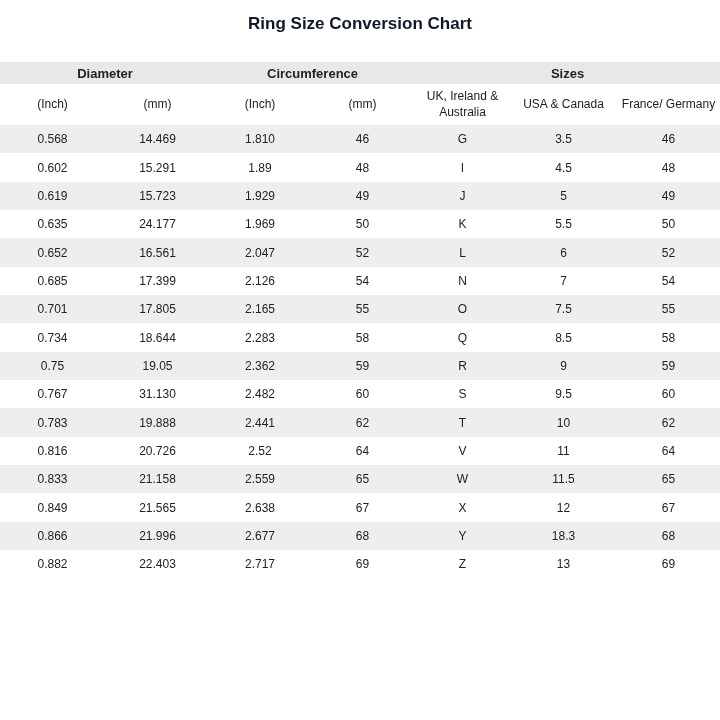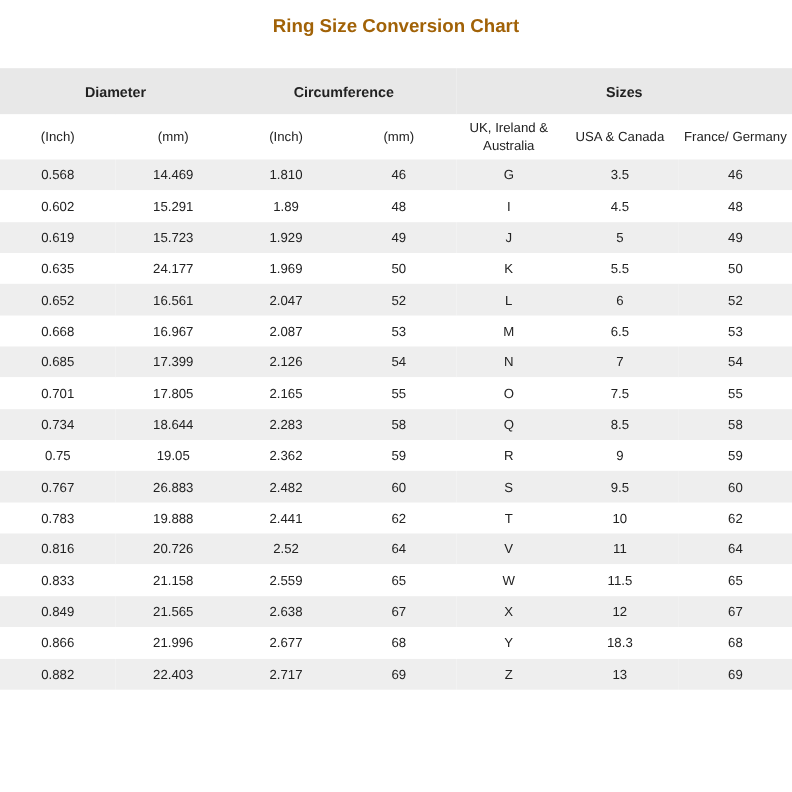--- a/index.html
+++ b/index.html
@@ -18,38 +18,38 @@
     font-family: "Liberation Sans", sans-serif;
     color: var(--text);
   }
   .page { width: 720px; height: 720px; overflow: hidden; }
   h1.title {
     margin: 14px 0 0 0;
     font-size: 17px;
     line-height: 20px;
     font-weight: bold;
     text-align: center;
-    color: #a16207;
+    color: #0f172a;
   }
   table.ring-table {
     width: 720px;
     margin-top: 28px;
     border-collapse: collapse;
     table-layout: fixed;
   }
   th, td {
     text-align: center;
     vertical-align: middle;
     padding: 0;
   }
   tr.group-row th {
     background: var(--header-bg);
     font-size: 13px;
     font-weight: bold;
-    height: 42px;
+    height: 22px;
   }
   tr.sub-row th {
     background: var(--row-bg);
     font-size: 12px;
     font-weight: normal;
     height: 41px;
     line-height: 1.3;
     padding: 0 4px;
   }
   tbody td {
@@ -132,29 +132,20 @@
         <tr>
           <td>0.652</td>
           <td>16.561</td>
           <td>2.047</td>
           <td>52</td>
           <td>L</td>
           <td>6</td>
           <td>52</td>
         </tr>
         <tr>
-          <td>0.668</td>
-          <td>16.967</td>
-          <td>2.087</td>
-          <td>53</td>
-          <td>M</td>
-          <td>6.5</td>
-          <td>53</td>
-        </tr>
-        <tr>
           <td>0.685</td>
           <td>17.399</td>
           <td>2.126</td>
           <td>54</td>
           <td>N</td>
           <td>7</td>
           <td>54</td>
         </tr>
         <tr>
           <td>0.701</td>
@@ -178,21 +169,21 @@
           <td>0.75</td>
           <td>19.05</td>
           <td>2.362</td>
           <td>59</td>
           <td>R</td>
           <td>9</td>
           <td>59</td>
         </tr>
         <tr>
           <td>0.767</td>
-          <td>26.883</td>
+          <td>31.130</td>
           <td>2.482</td>
           <td>60</td>
           <td>S</td>
           <td>9.5</td>
           <td>60</td>
         </tr>
         <tr>
           <td>0.783</td>
           <td>19.888</td>
           <td>2.441</td>

